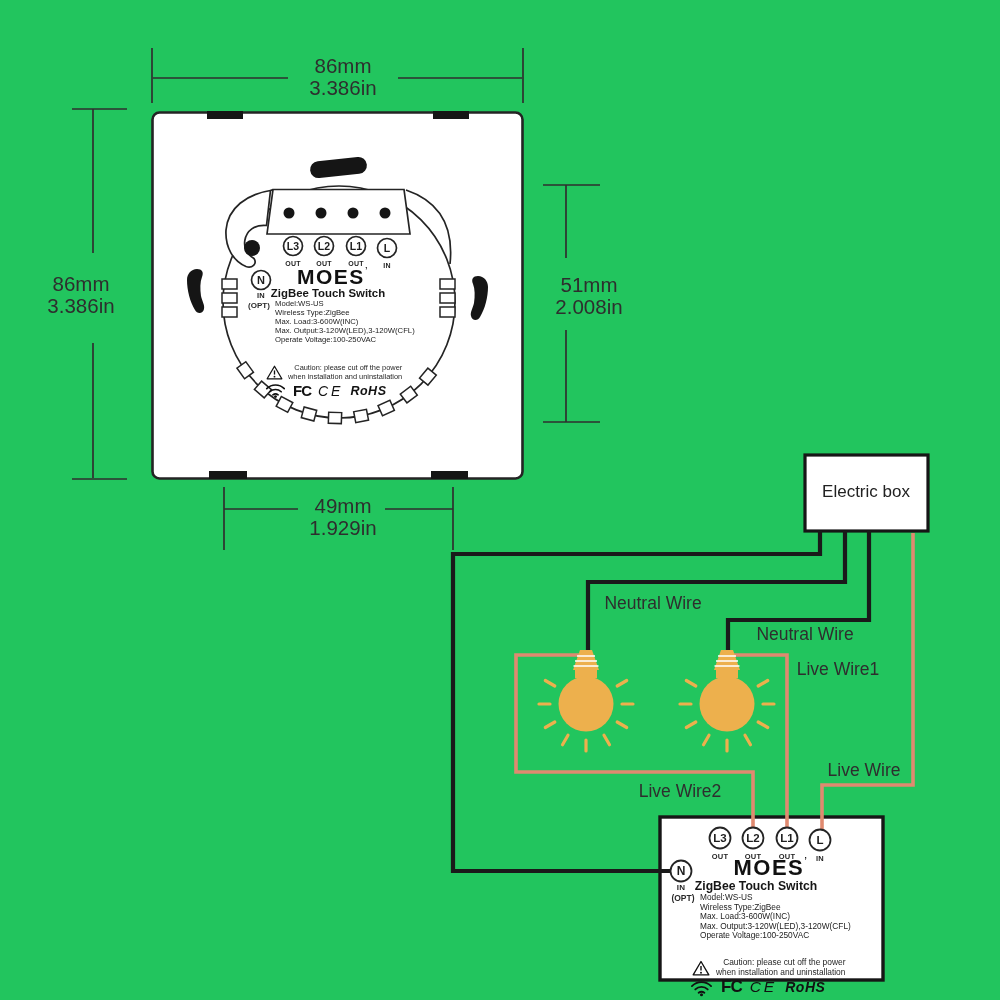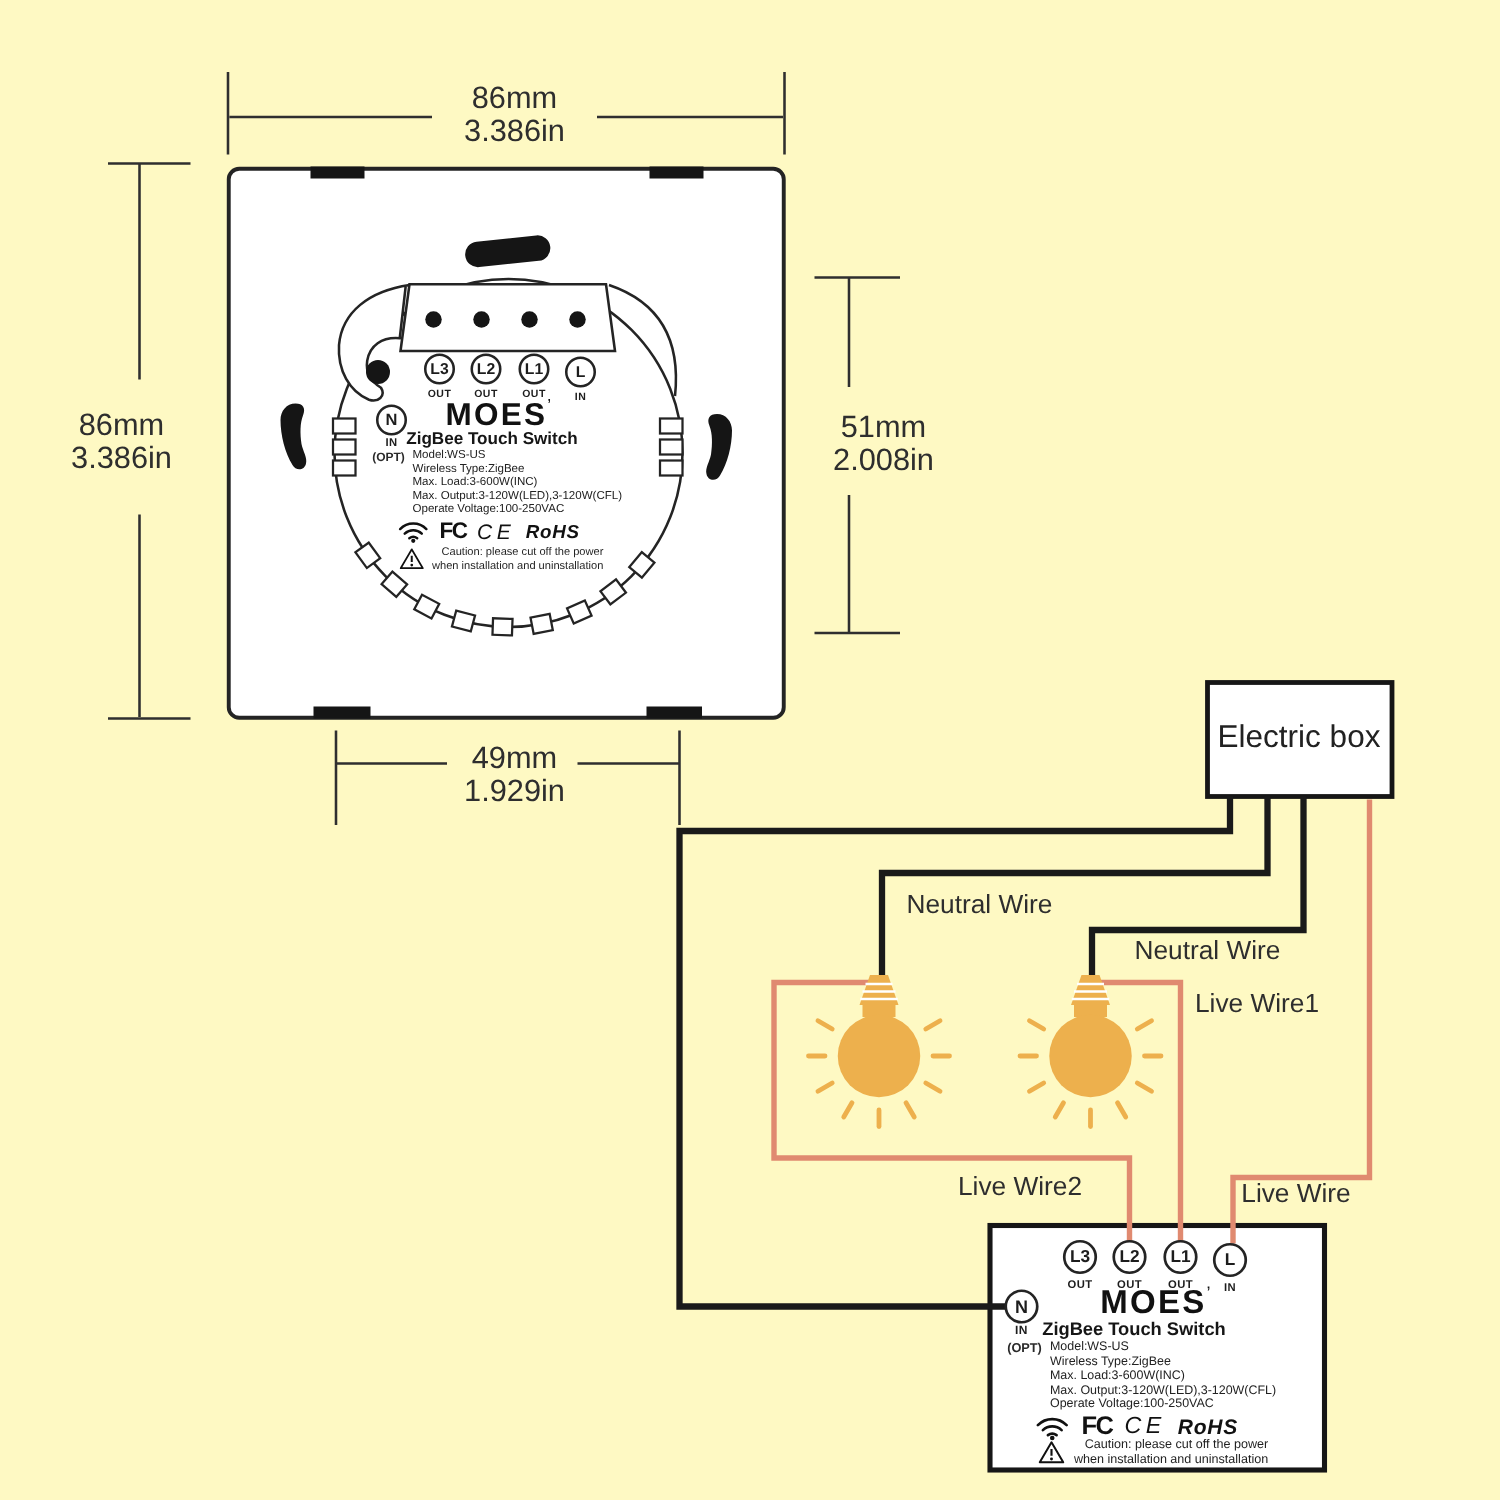--- a/index.html
+++ b/index.html
@@ -1,30 +1,30 @@
 <!DOCTYPE html>
 <html><head>
 <meta charset="utf-8">
 <style>
   html,body{margin:0;padding:0;background:#ffffff;}
-  #canvas{position:relative;width:1000px;height:1000px;background:#fef9c3;overflow:hidden;
+  #canvas{position:relative;width:1000px;height:1000px;background:#22c55e;overflow:hidden;
           font-family:"Liberation Sans", sans-serif;color:#2a2a2a;}
   #art{position:absolute;left:0;top:0;}
   .t{position:absolute;transform:translate(-50%,-50%);white-space:nowrap;text-align:center;}
   .tl{position:absolute;transform:translateY(-50%);white-space:nowrap;text-align:left;}
   .dim{font-size:20.5px;line-height:22px;color:#2e2e2e;}
   .wlabel{font-size:17.5px;color:#2e2e2e;}
-  .eblabel{font-size:21px;color:#222;}
+  .eblabel{font-size:17px;color:#222;}
   .term{font-weight:600;color:#1d1d1d;}
   .sub{font-weight:700;color:#1d1d1d;letter-spacing:.3px;}
   .brand{font-weight:700;letter-spacing:1.5px;color:#111;}
   .brand .mark{font-size:55%;vertical-align:top;font-weight:400;}
   .product{font-weight:600;color:#161616;text-align:right;}
   .spec{color:#222;}
-  .certs{display:flex;align-items:center;}
+  .certs{display:flex;align-items:center;margin-top:36px;}
   .fcc{font-weight:800;letter-spacing:-1px;color:#111;}
   .cemark{font-weight:500;letter-spacing:3px;color:#111;font-style:italic;}
   .rohs{font-weight:800;font-style:italic;color:#111;letter-spacing:.5px;}
   .caution{display:flex;align-items:center;color:#1f1f1f;}
   .caution .lines{text-align:right;}
   svg .ln{stroke:#2f2f2f;stroke-width:1.7;fill:none;}
 </style>
 </head>
 <body>
 
@@ -162,21 +162,21 @@
 </div>
 <div class="t dim" style="left:343px;top:517px">
   <div>49mm</div>
   <div>1.929in</div>
 </div>
 
 <div class="t eblabel" style="left:866px;top:492px">Electric box</div>
 <div class="t wlabel" style="left:653px;top:603px">Neutral Wire</div>
 <div class="t wlabel" style="left:805px;top:634px">Neutral Wire</div>
 <div class="t wlabel" style="left:838px;top:669px">Live Wire1</div>
-<div class="t wlabel" style="left:864px;top:796px">Live Wire</div>
+<div class="t wlabel" style="left:864px;top:770px">Live Wire</div>
 <div class="t wlabel" style="left:680px;top:791px">Live Wire2</div>
 
 <div class="t term" style="left:293px;top:246px;font-size:10.5px">L3</div>
 <div class="t term" style="left:324px;top:246px;font-size:10.5px">L2</div>
 <div class="t term" style="left:356px;top:246px;font-size:10.5px">L1</div>
 <div class="t term" style="left:387px;top:248px;font-size:10.5px">L</div>
 <div class="t term" style="left:261px;top:280px;font-size:11px">N</div>
 <div class="t sub" style="left:293px;top:263px;font-size:7px">OUT</div>
 <div class="t sub" style="left:324px;top:263px;font-size:7px">OUT</div>
 <div class="t sub" style="left:356px;top:263px;font-size:7px">OUT</div>

